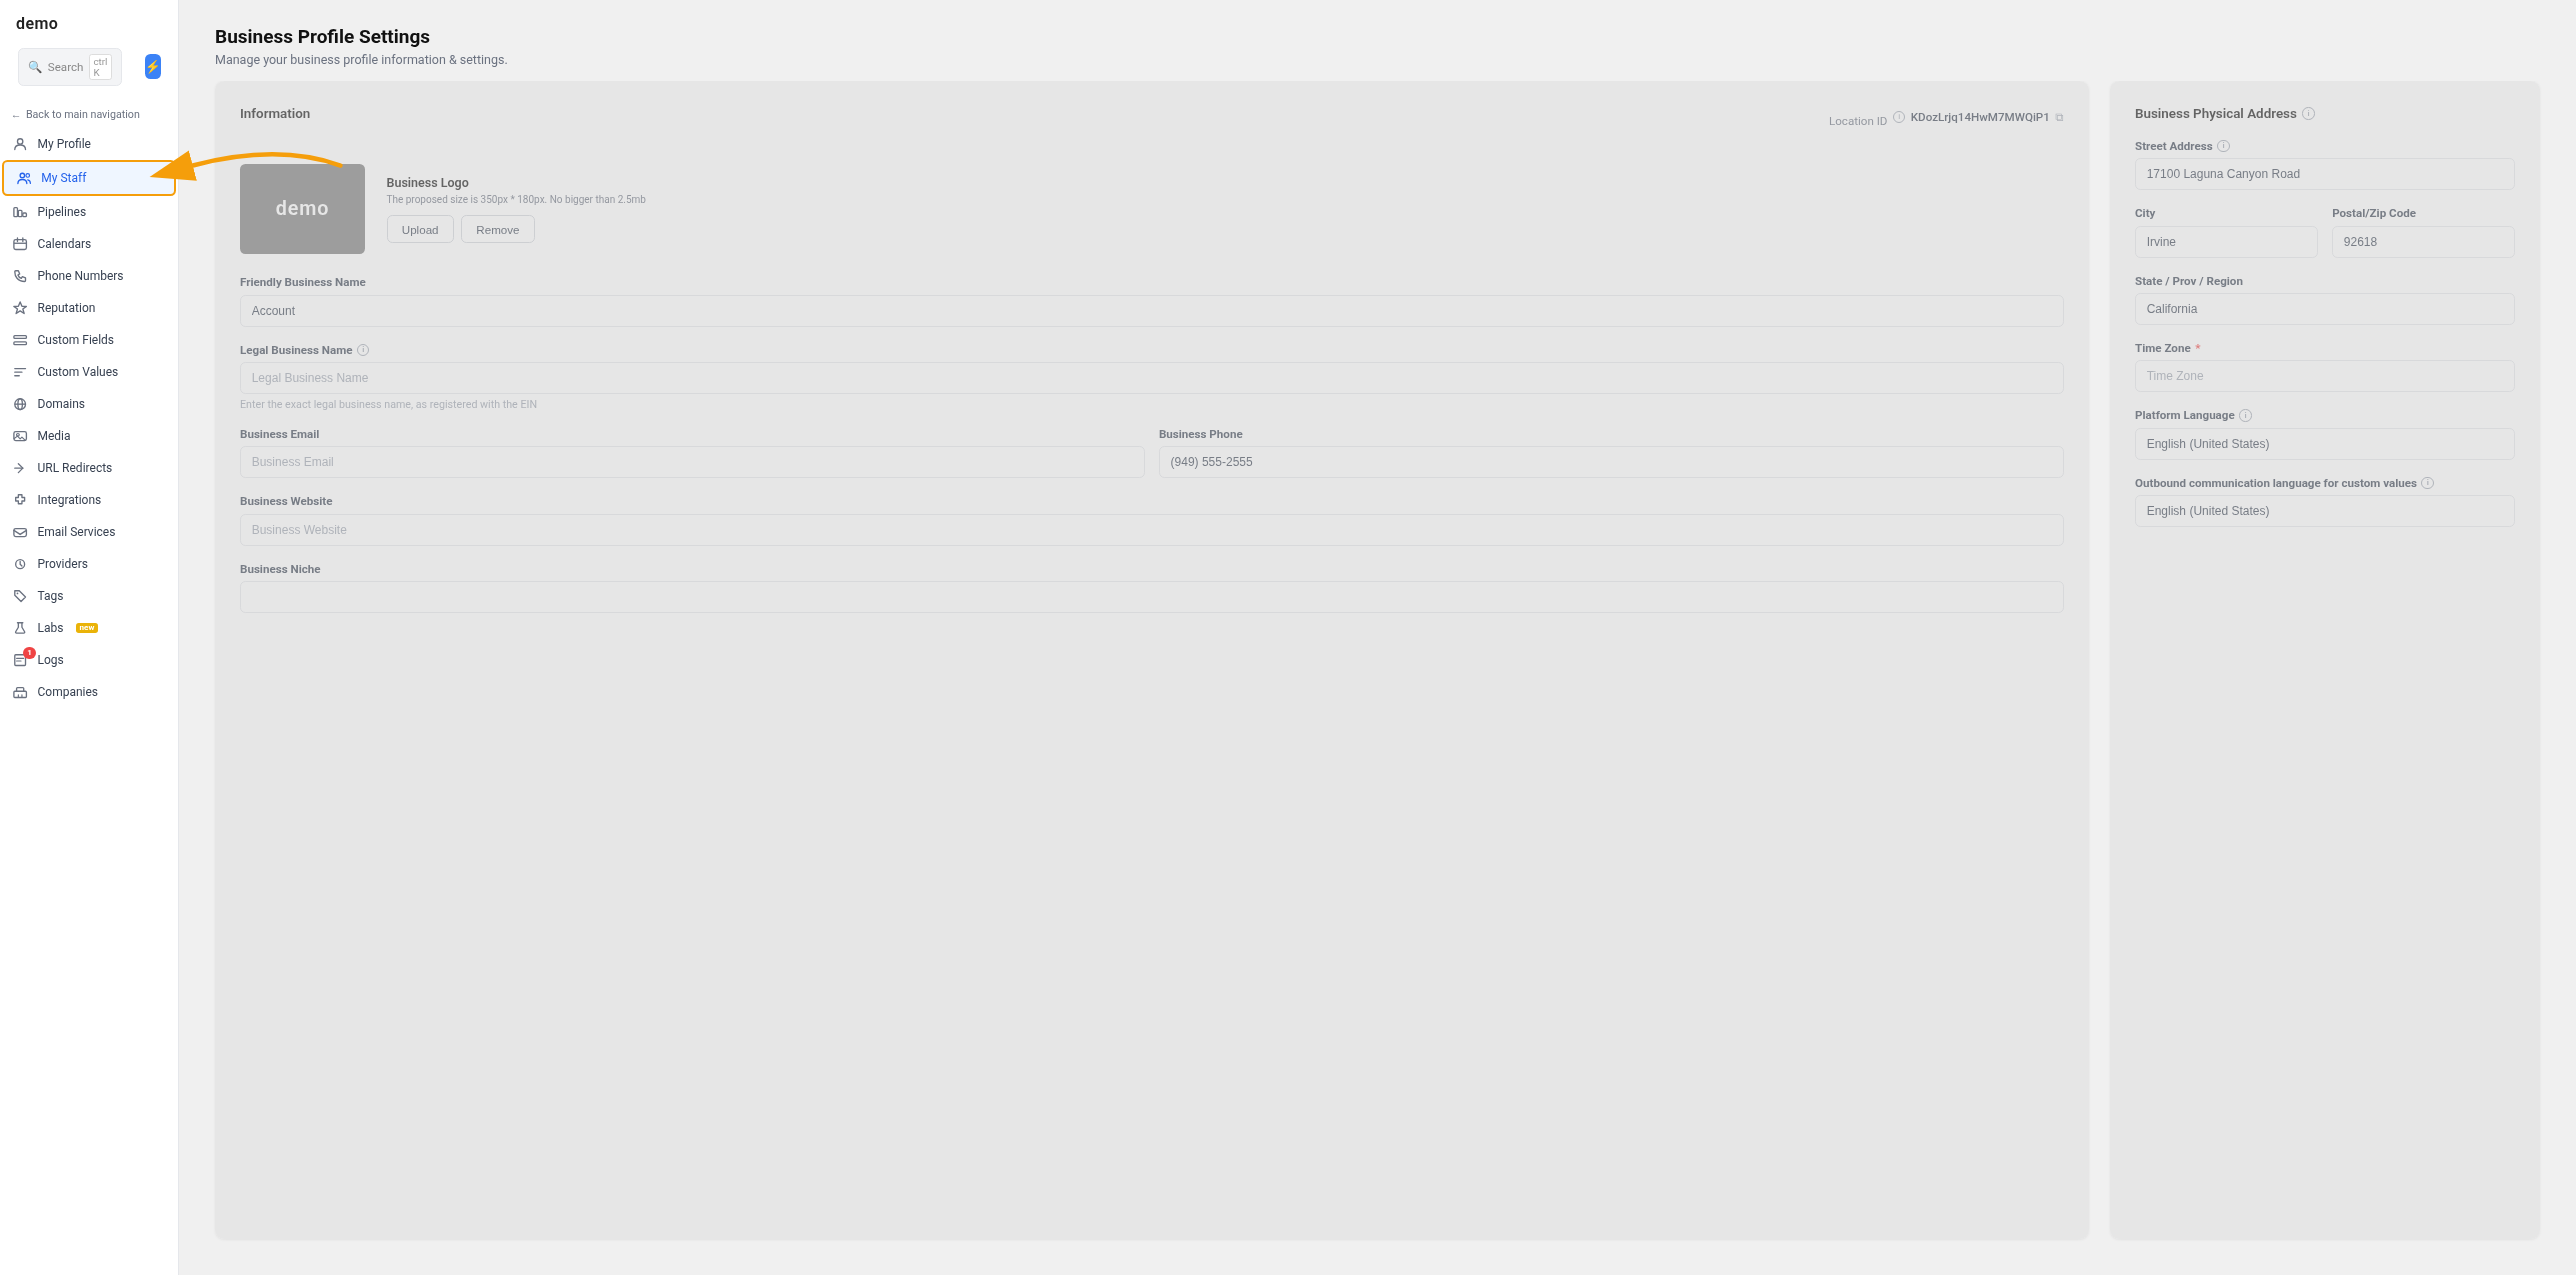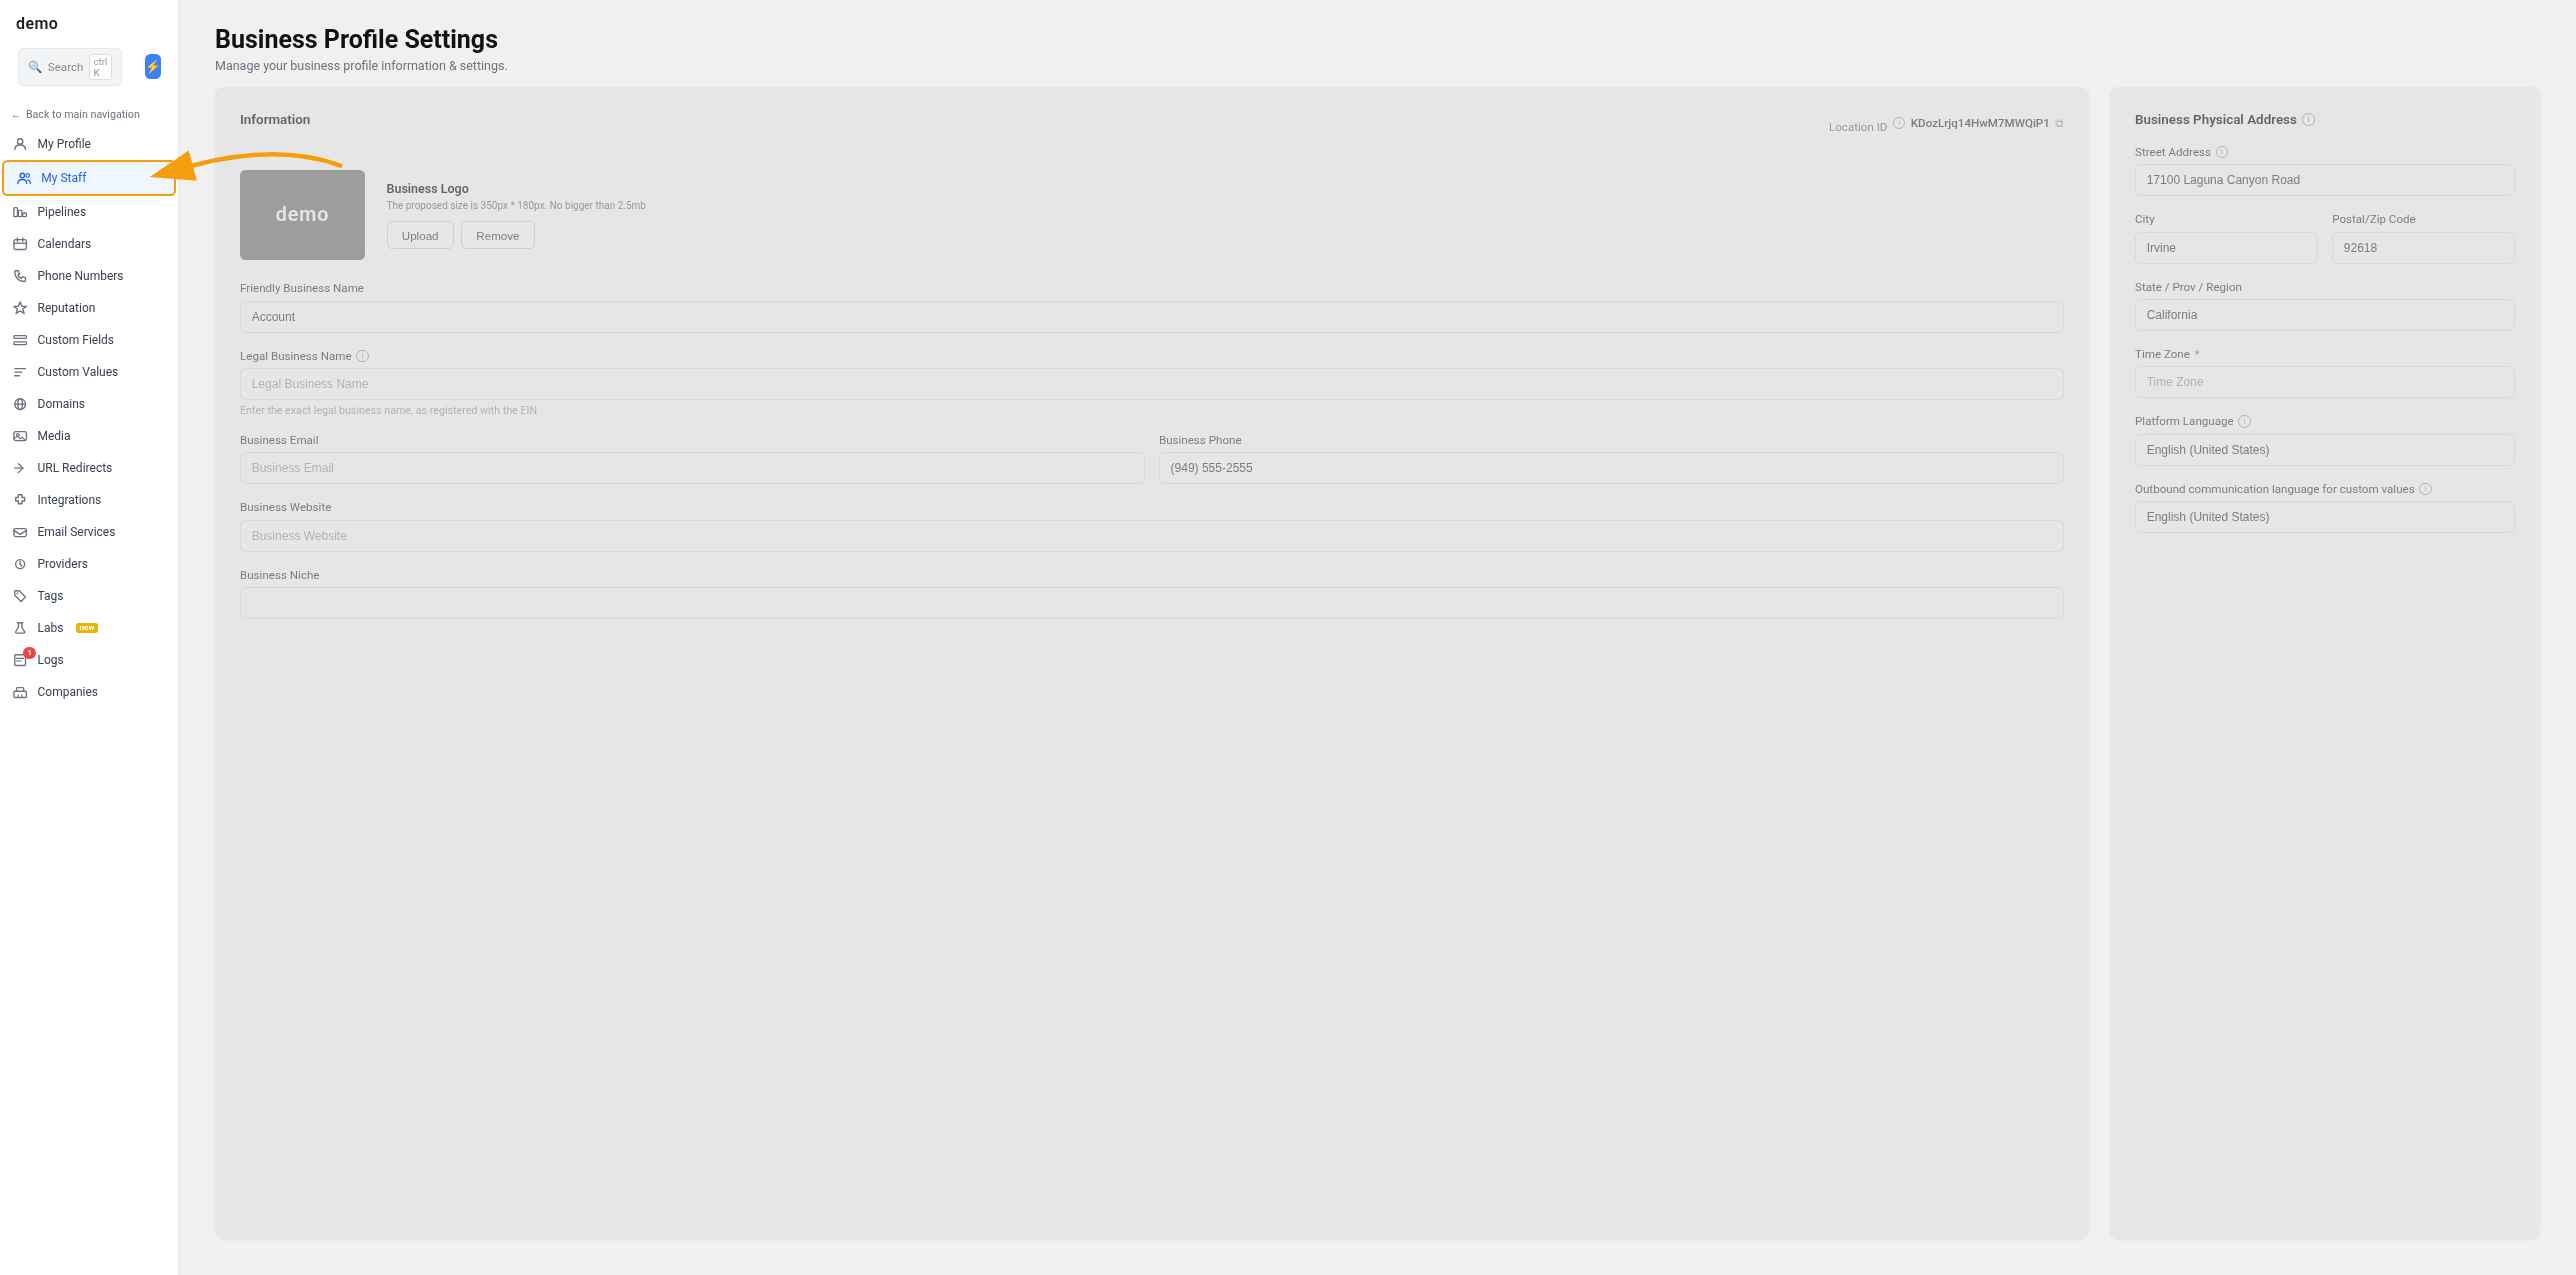--- a/index.html
+++ b/index.html
@@ -142,21 +142,21 @@
       display: flex;
       flex-direction: column;
       overflow: hidden;
     }
 
     .page-header {
       padding: 25px 36px 14.3px;
       background: #f0f0f0;
     }
     .page-title {
-      font-size: 25px;
+      font-size: 19px;
       font-weight: 700;
       color: #111;
       margin-bottom: 3.6px;
     }
     .page-subtitle {
       font-size: 12.5px;
       color: #6b7280;
     }
 
     .content-area {
@@ -244,21 +244,21 @@
       cursor: pointer;
       border: 0.9px solid #d1d5db;
       background: #fff;
       color: #374151;
       font-weight: 500;
     }
 
     .form-group { margin-bottom: 16px; }
     .form-label {
       font-size: 11.6px;
-      font-weight: 400;
+      font-weight: 700;
       color: #374151;
       margin-bottom: 5.4px;
       display: flex;
       align-items: center;
       gap: 4.5px;
     }
     .form-input {
       width: 100%;
       padding: 8px 10.7px;
       border: 0.9px solid #e5e7eb;

